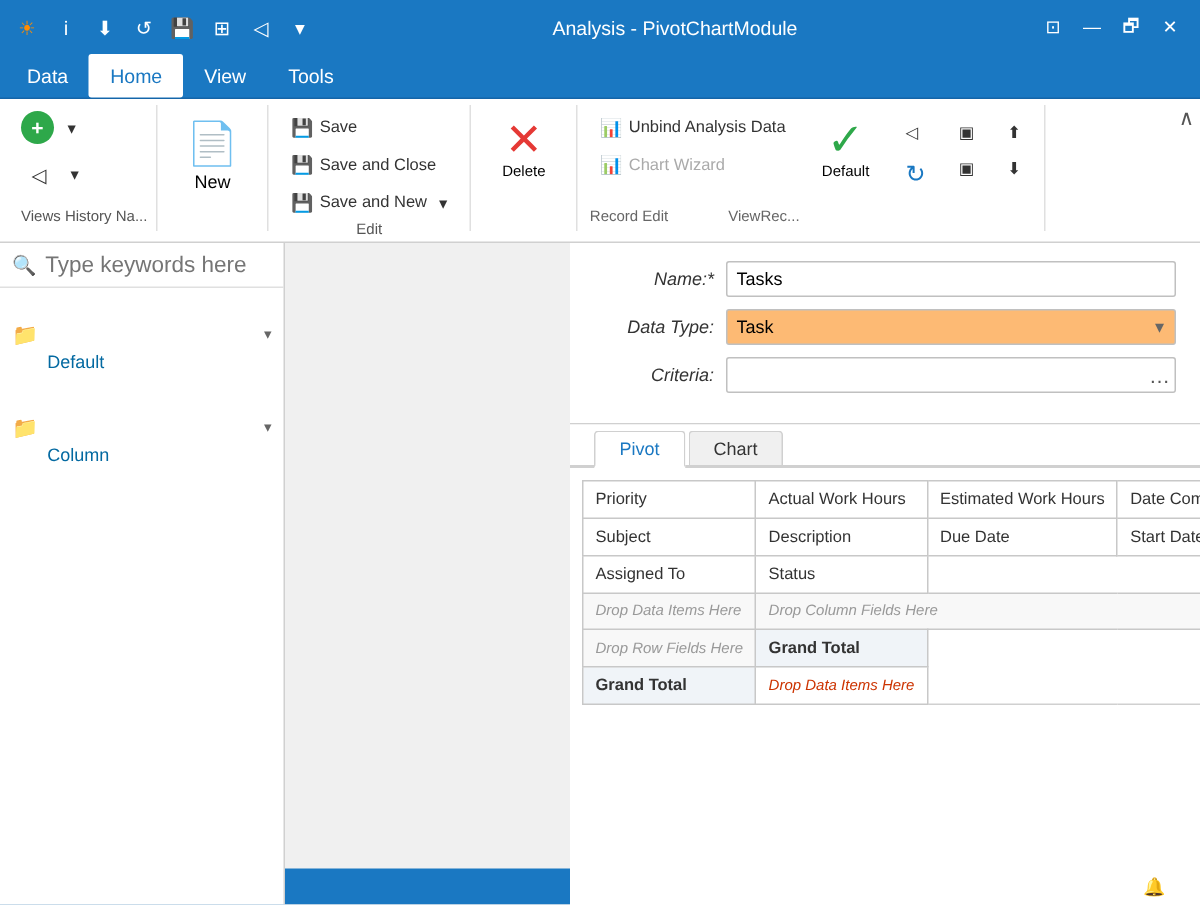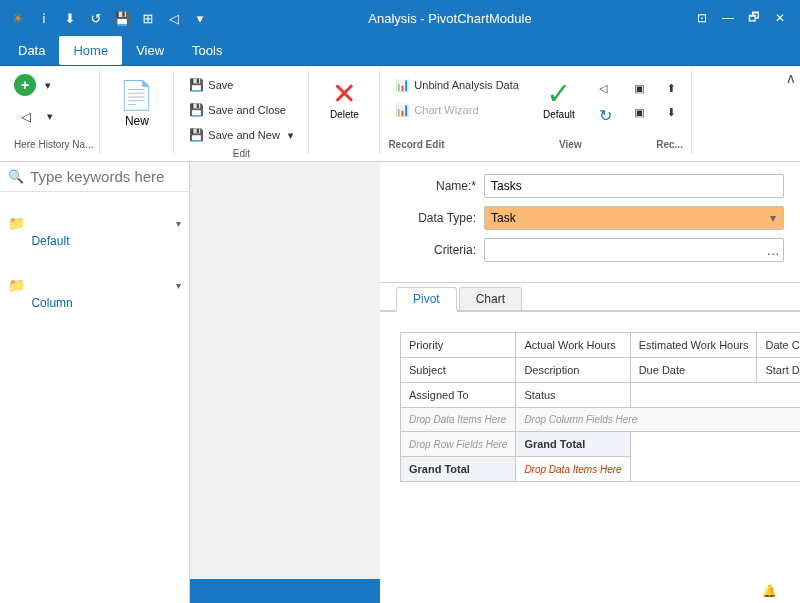--- a/index.html
+++ b/index.html
@@ -126,20 +126,21 @@
       align-items: center;
       margin-bottom: 8px;
       gap: 8px;
     }
     .form-label {
       width: 80px;
       font-size: 12px;
       color: #333;
       text-align: right;
       flex-shrink: 0;
+      font-style: italic;
     }
     .form-input {
       flex: 1;
       border: 1px solid #c0c0c0;
       border-radius: 2px;
       padding: 4px 6px;
       font-size: 12px;
       outline: none;
     }
     .form-select-wrapper {
@@ -211,21 +212,21 @@
       font-weight: 500;
       border-bottom: 2px solid white;
       margin-bottom: -2px;
     }
 
     
     .pivot-area {
       background: white;
       flex: 1;
       overflow: auto;
-      padding: 20px;
+      padding: 8px;
     }
     .pivot-grid {
       border: 1px solid #d0d0d0;
       border-collapse: collapse;
       width: 100%;
     }
     .pivot-cell {
       border: 1px solid #c8c8c8;
       padding: 6px 8px;
       font-size: 11px;
@@ -328,21 +329,21 @@
 
   <div style="display:flex; flex-direction:column; padding:4px 6px; border-right:1px solid #e0e0e0; align-items:flex-start; justify-content:space-between; height:84px;">
     <div style="display:flex; gap:4px; align-items:center;">
       <button class="ribbon-btn-small" style="background:#2ea84a; color:white; border-radius:50%; width:22px; height:22px; padding:0; justify-content:center; font-size:14px; font-weight:bold; border:none;">+</button>
       <button class="ribbon-btn-small" style="padding:2px 4px;">▾</button>
     </div>
     <div style="display:flex; gap:4px; align-items:center;">
       <button class="ribbon-btn-small" style="padding:2px 6px; font-size:13px;">◁</button>
       <button class="ribbon-btn-small" style="padding:2px 4px;">▾</button>
     </div>
-    <span class="ribbon-group-label">Here History Na...</span>
+    <span class="ribbon-group-label">Views History Na...</span>
   </div>
 
   <div style="display:flex; flex-direction:column; padding:4px 8px; border-right:1px solid #e0e0e0; align-items:center; justify-content:space-between; height:84px;">
     <div class="new-big-btn">
       <div class="new-big-icon">📄</div>
       <span>New</span>
     </div>
     <span style="font-size:10px;color:#666;">&nbsp;</span>
   </div>
 
@@ -397,21 +398,21 @@
       </div>
       <div style="display:flex; flex-direction:column; gap:3px; padding-top:4px;">
         <button class="ribbon-btn-small">▣</button>
         <button class="ribbon-btn-small">▣</button>
       </div>
       <div style="display:flex; flex-direction:column; gap:3px; padding-top:4px;">
         <button class="ribbon-btn-small">⬆</button>
         <button class="ribbon-btn-small">⬇</button>
       </div>
     </div>
-    <div style="display:flex; justify-content:space-between; font-size:10px; color:#666;font-weight:bold;">
+    <div style="display:flex; justify-content:flex-start; font-size:10px; color:#666;">
       <span>Record Edit</span>
       <span style="margin-left:40px;">View</span>
       <span style="margin-left:0;">Rec...</span>
     </div>
   </div>
 
   <div style="position:absolute; right:4px; top:4px; cursor:pointer; font-size:14px; color:#555;">∧</div>
 </div>
 
 <div class="top-area">

